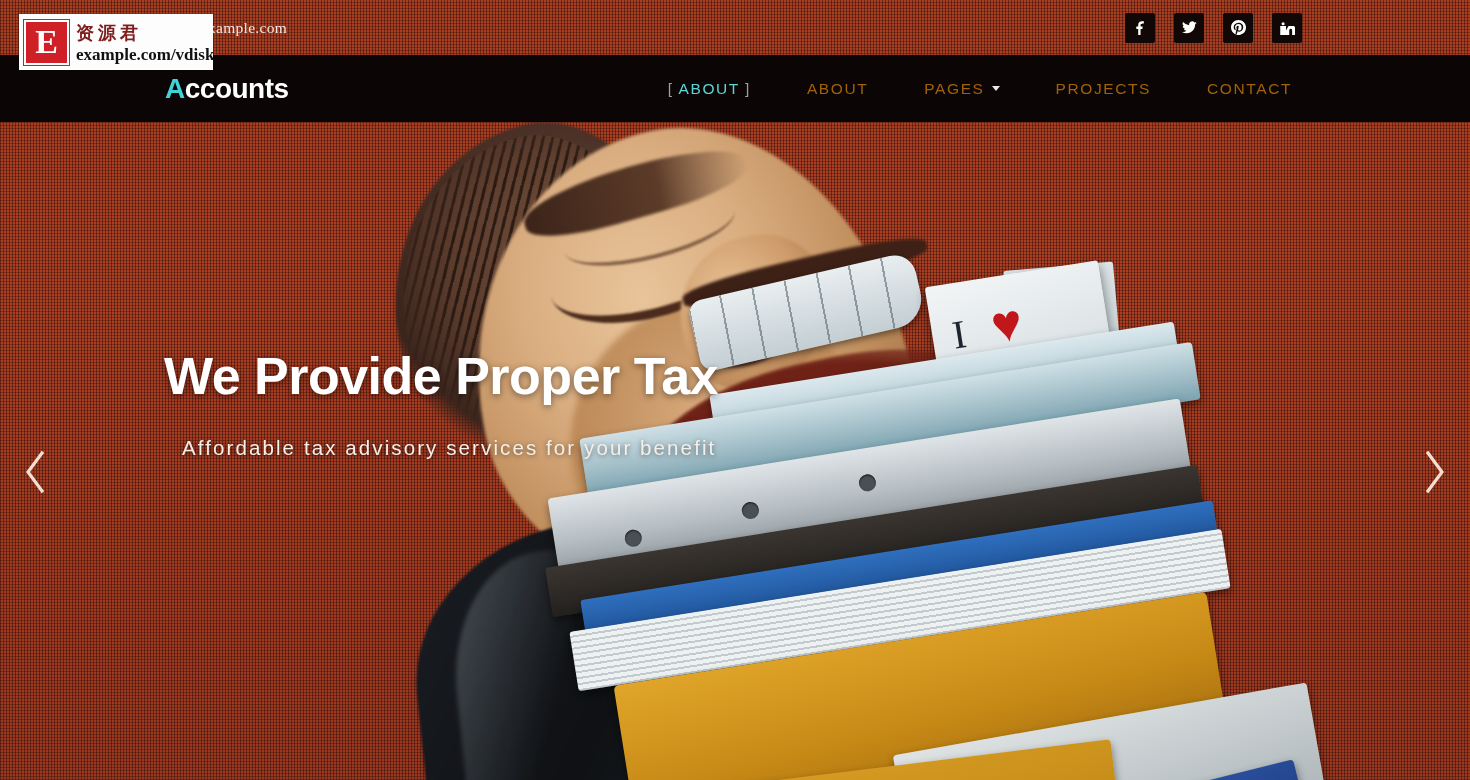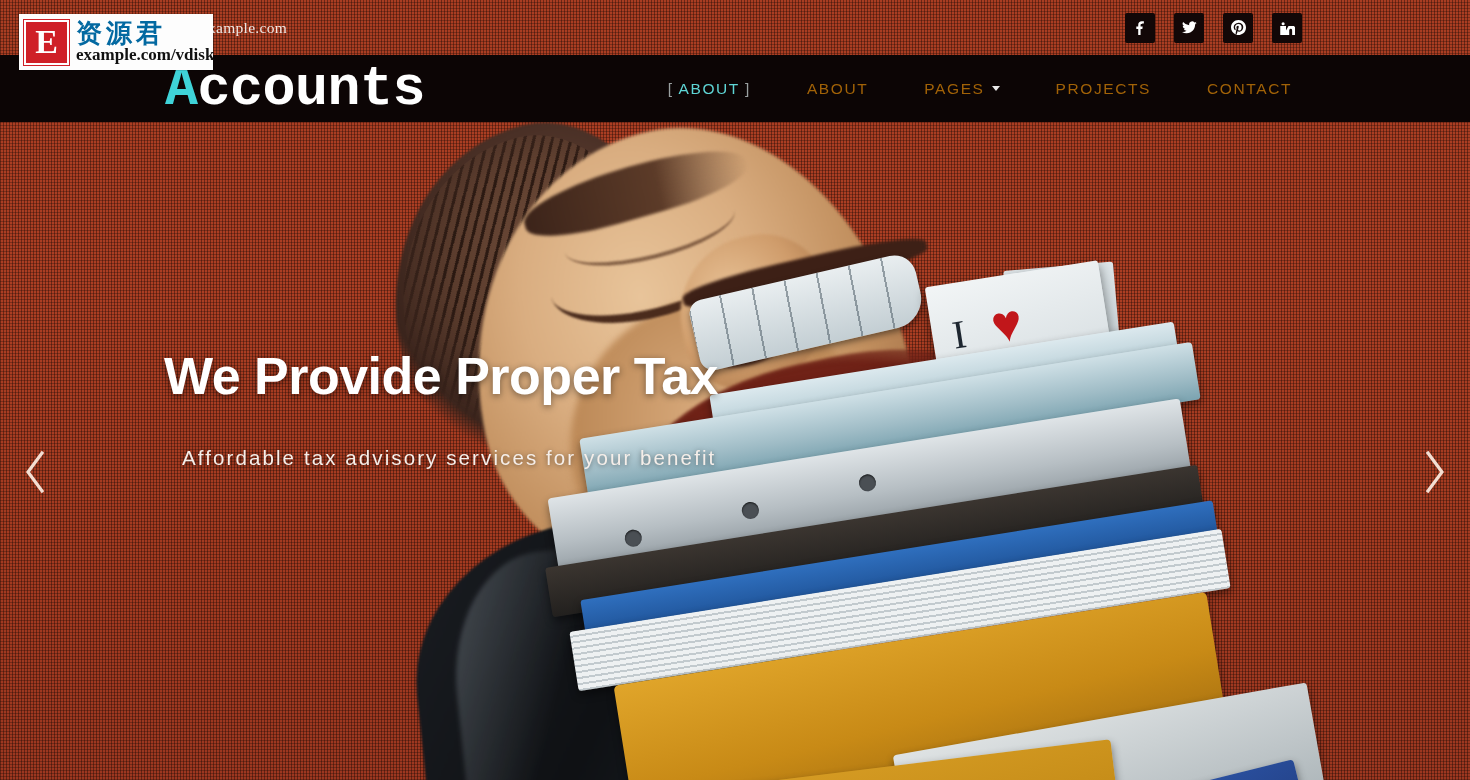--- a/index.html
+++ b/index.html
@@ -272,23 +272,22 @@
   
   .navbar {
     position:absolute; left:0; top:55px; width:1470px; height:67px;
     background:#0c0505;
     z-index:30;
     display:flex; align-items:center;
   }
   .brand {
     position:absolute; left:165px; top:50%;
     transform:translateY(-50%);
-    font-size:55px; font-weight:bold; color:#ffffff;
+    font-size:28px; font-weight:bold; color:#ffffff;
     letter-spacing:-.5px;
-    font-family:Liberation Mono, monospace;
   }
   .brand .accent { color:#3fd3d8; }
   .nav-links {
     position:absolute; right:150px; top:50%;
     transform:translateY(-50%);
     display:flex; align-items:center;
   }
   .nav-item {
     color:#a16207;
     font-size:15.5px;
@@ -312,21 +311,21 @@
     position:absolute; left:164px; top:340px;
     z-index:20; width:820px;
   }
   .hero-title {
     font-size:52px; line-height:72px;
     color:#ffffff; font-weight:bold;
     letter-spacing:-.5px;
     text-shadow:0 2px 7px rgba(0,0,0,.45);
   }
   .hero-sub-wrap {
-    margin-top:28px;
+    margin-top:18px;
     display:flex; align-items:center;
   }
   .hero-sub-bar {
     width:4px; background:#f4eee9; margin-right:14px;
     flex:0 0 4px;
   }
   .hero-sub {
     color:#f5eee9;
     font-size:20.5px;
     letter-spacing:2.1px;
@@ -366,21 +365,21 @@
     border:2px solid #fff;
     box-shadow:0 0 0 1px #cf2027;
   }
   .wm-e span {
     font-family:"Liberation Serif", serif;
     font-size:34px; font-weight:bold; color:#fff; line-height:34px;
   }
   .wm-right { display:flex; flex-direction:column; justify-content:center; }
   .wm-cn {
     font-family:"DejaVu Sans", sans-serif;
-    font-size:26px; color:#0369a1; letter-spacing:4px; line-height:24px; font-weight:bold;
+    font-size:18px; color:#7f1d1d; letter-spacing:4px; line-height:24px; font-weight:bold;
   }
   .wm-url {
     font-family:"Liberation Serif", serif;
     font-size:17px; color:#111; line-height:19px; font-weight:bold;
   }
 </style>
 </head>
 <body>
 
 <div id="page">

